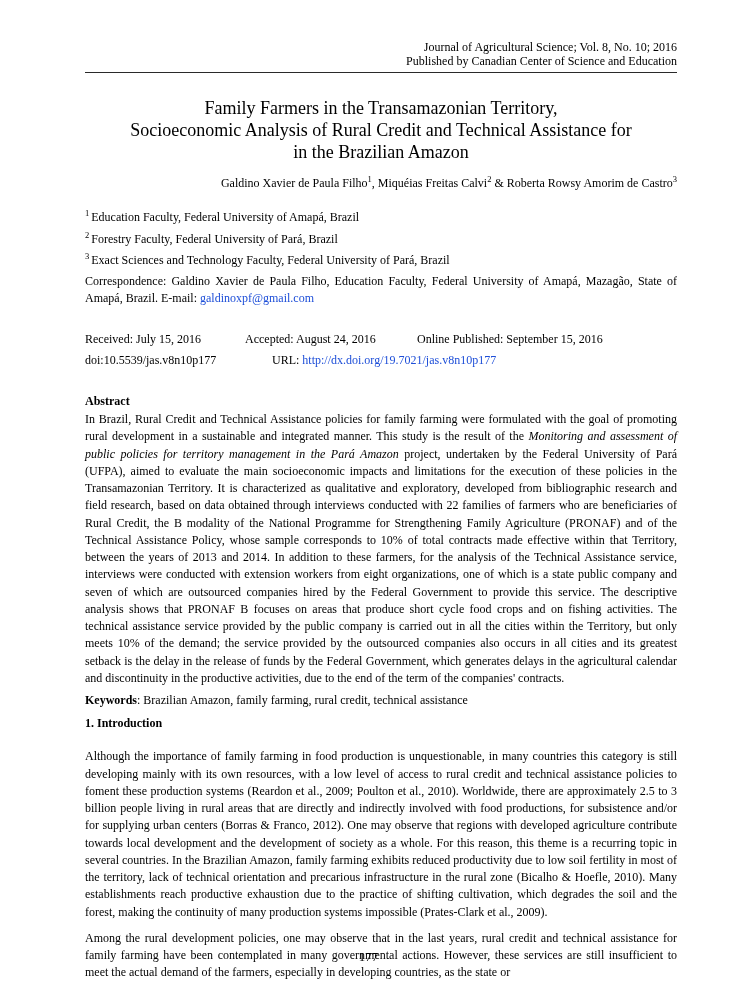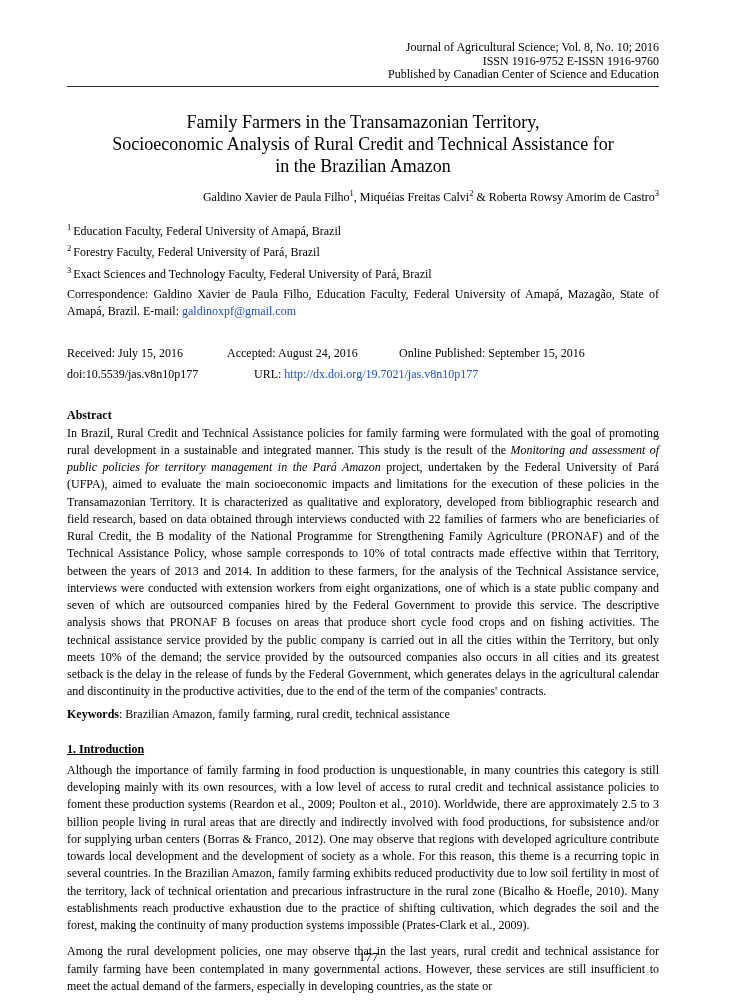--- a/index.html
+++ b/index.html
@@ -8,21 +8,21 @@
     width: 737px;
     height: 1000px;
     margin: 0 auto;
     background: #ffffff;
     font-family: "Liberation Serif", "DejaVu Serif", serif;
     color: #000000;
     overflow: hidden;
   }
   .content {
     position: absolute;
-    left: 67px;
+    left: 85px;
     top: 0;
     width: 592px;
   }
   .journal-header {
     padding-top: 41px;
     text-align: right;
     font-size: 12px;
     line-height: 13.5px;
   }
   .header-rule {
@@ -73,22 +73,22 @@
     line-height: 17px;
   }
   .abstract-heading { margin-top: 25px; }
   .body-para {
     margin-top: 1px;
     font-size: 12px;
     line-height: 17.25px;
     text-align: justify;
   }
   .keywords-para { margin-top: 5px; }
-  .intro-heading { margin-top: 18px; text-decoration: underline; }
-  .intro-para1 { margin-top: 4px; }
+  .intro-heading { margin-top: 6px; }
+  .intro-para1 { margin-top: 16px; }
   .intro-para2 { margin-top: 9px; }
   .italic { font-style: italic; }
   .bold { font-weight: bold; }
   .page-footer {
     position: absolute;
     left: 0;
     bottom: 35px;
     width: 100%;
     text-align: center;
     font-size: 13px;
@@ -96,21 +96,20 @@
   .plain-link { color: #1d4ed8; text-decoration: none; cursor: default; }
 </style>
 </head>
 <body>
 
 <div class="page">
   <div class="content">
 
     <div class="journal-header">
       <div>Journal of Agricultural Science; Vol. 8, No. 10; 2016</div>
-      <div>ISSN 1916-9752 E-ISSN 1916-9760</div>
       <div>Published by Canadian Center of Science and Education</div>
     </div>
     <hr class="header-rule">
 
     <div class="paper-title">
       <div>Family Farmers in the Transamazonian Territory,</div>
       <div>Socioeconomic Analysis of Rural Credit and Technical Assistance for</div>
       <div>in the Brazilian Amazon</div>
     </div>
 

